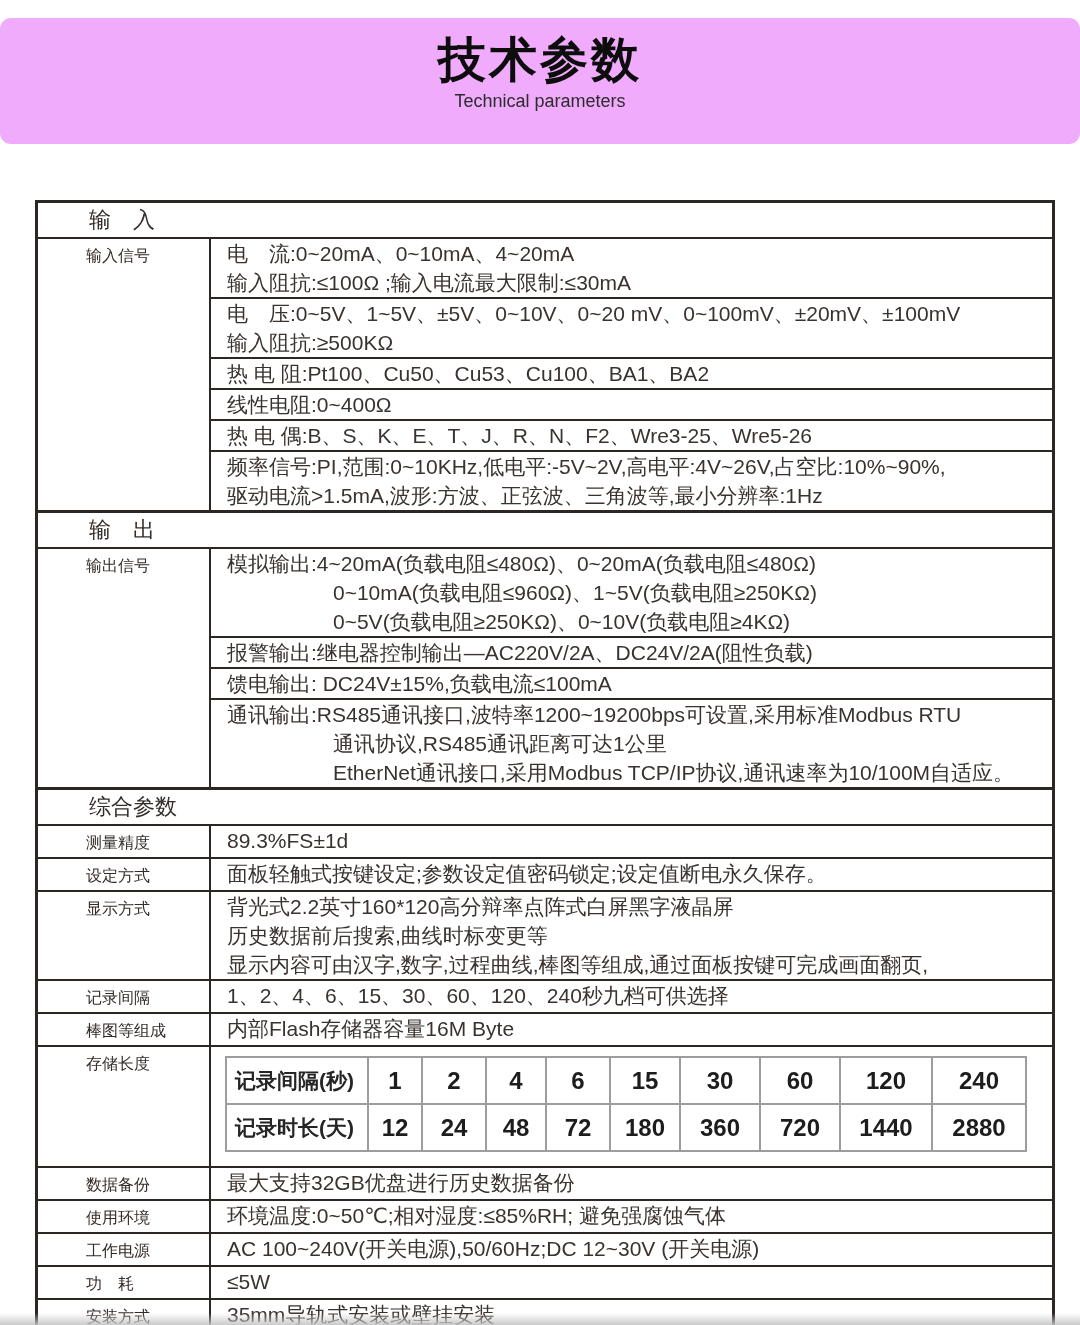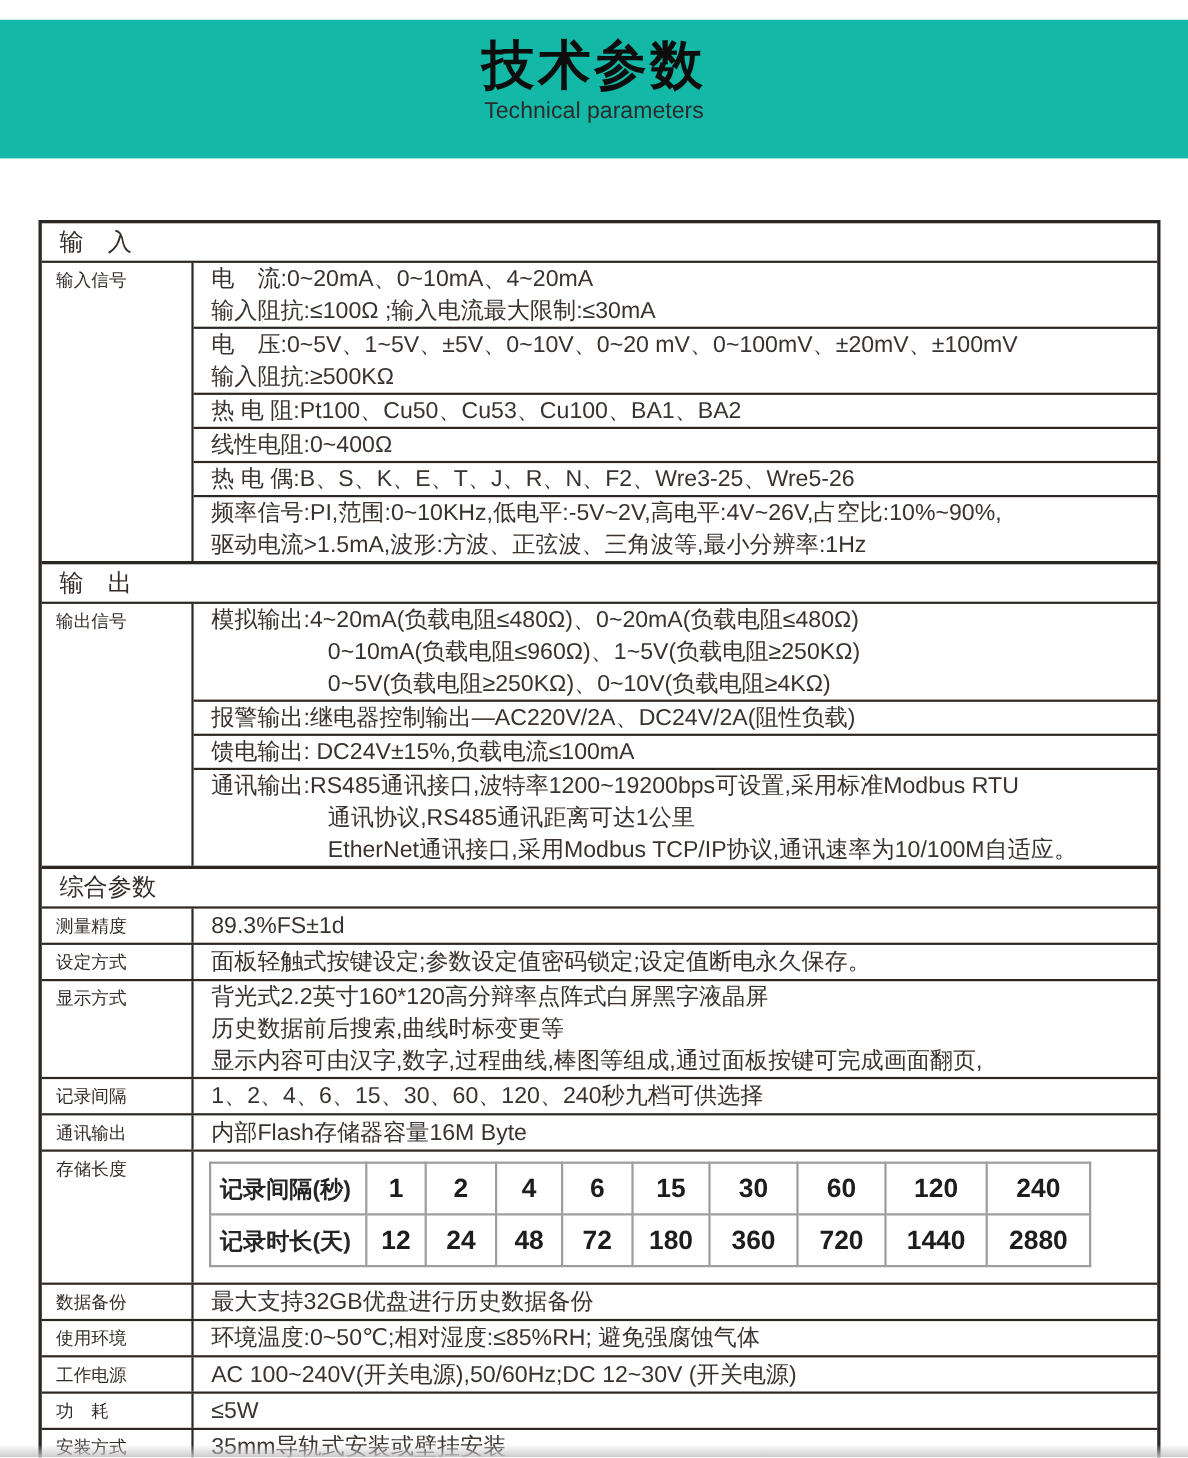--- a/index.html
+++ b/index.html
@@ -6,45 +6,45 @@
   body {
     width: 1080px; height: 1325px;
     font-family: "Liberation Sans", "DejaVu Sans", sans-serif;
     color: #3a322e;
   }
   .page { position: relative; width: 1080px; height: 1325px; overflow: hidden; background: #ffffff; }
 
   
   .header-band {
     position: absolute; left: 0; top: 18px; width: 1080px; height: 126px;
-    background: #14b8a6; text-align: center;
+    background: #f0abfc; text-align: center; border-radius: 11px;
   }
   .title {
     padding-top: 14px; font-size: 48px; font-weight: bold;
     color: #0d0d0d; letter-spacing: 3px; line-height: 56px;
   }
-  .subtitle { font-size: 21px; color: #2c2c2c; line-height: 26px; }
+  .subtitle { font-size: 18px; color: #2c2c2c; line-height: 26px; }
 
   
   .spec-table {
     position: absolute; left: 35px; top: 200px; width: 1020px;
     box-sizing: border-box; border: 3px solid #2d2724; background: #ffffff;
   }
-  .row { display: flex; border-top: 2px solid #2d2724; }
+  .row { display: flex; border-top: 2px solid #2d2724; padding-left: 35px; }
   .row:first-child { border-top: none; }
   .row.section { border-top-width: 3px; }
   .section-label {
     font-size: 22px; padding: 3px 0 3px 16px; line-height: 28px; color: #342c28;
   }
   .label-col {
     flex: 0 0 138px; width: 138px; box-sizing: border-box;
     border-right: 2px solid #2d2724;
     font-size: 16px; line-height: 28px; padding: 3px 0 0 13px; color: #342c28;
   }
-  .content-col { flex: 1; min-width: 0; display: flex; flex-direction: column; justify-content: center; }
+  .content-col { flex: 1; min-width: 0; display: flex; flex-direction: column; }
   .subcell { border-top: 2px solid #2d2724; }
   .subcell:first-child { border-top: none; }
   .line { font-size: 21px; line-height: 27px; padding: 1px 0 1px 16px; white-space: nowrap; }
   .line.indent { padding-left: 122px; }
 
   
   .storage-table {
     border-collapse: collapse; margin: 9px 0 14px 14px;
     table-layout: fixed; width: 800px;
   }
@@ -167,21 +167,21 @@
     <div class="row simple">
       <div class="label-col">记录间隔</div>
       <div class="content-col">
         <div class="subcell">
           <div class="line">1、2、4、6、15、30、60、120、240秒九档可供选择</div>
         </div>
       </div>
     </div>
 
     <div class="row simple">
-      <div class="label-col">通讯输出</div>
+      <div class="label-col">棒图等组成</div>
       <div class="content-col">
         <div class="subcell">
           <div class="line">内部Flash存储器容量16M Byte</div>
         </div>
       </div>
     </div>
 
     <div class="row simple">
       <div class="label-col">存储长度</div>
       <div class="content-col">

